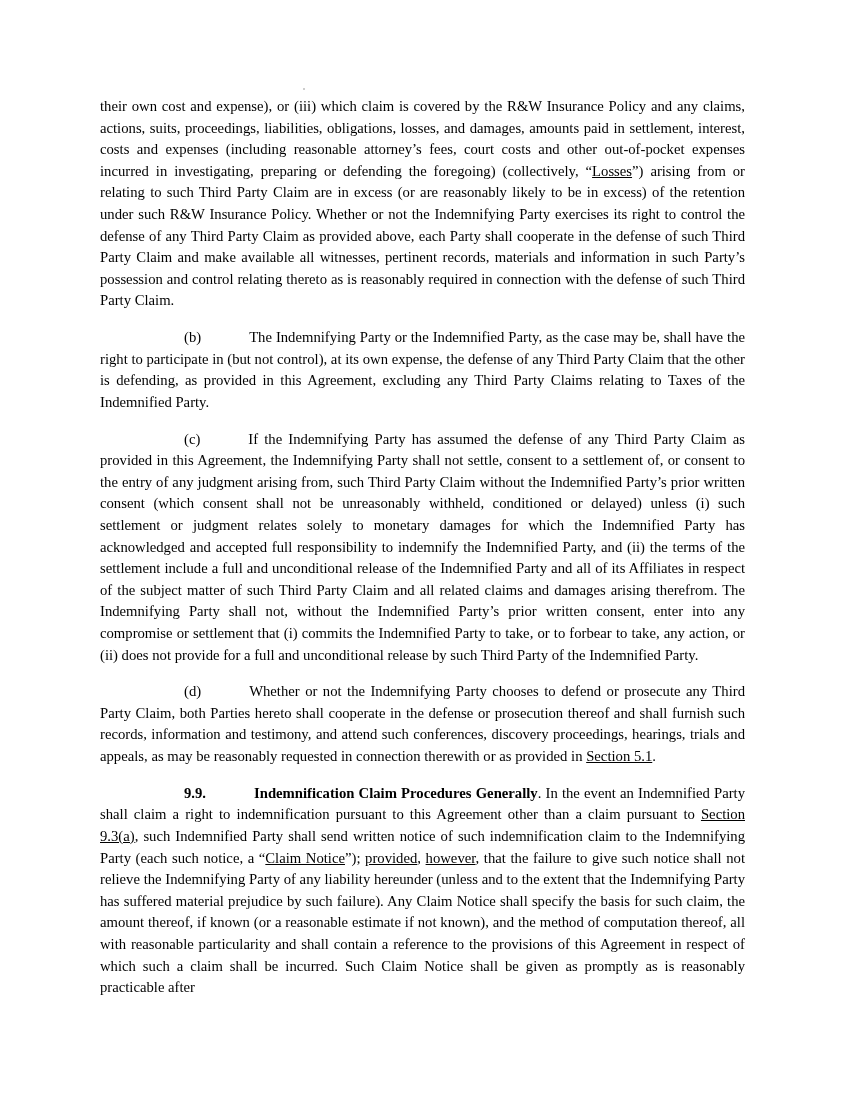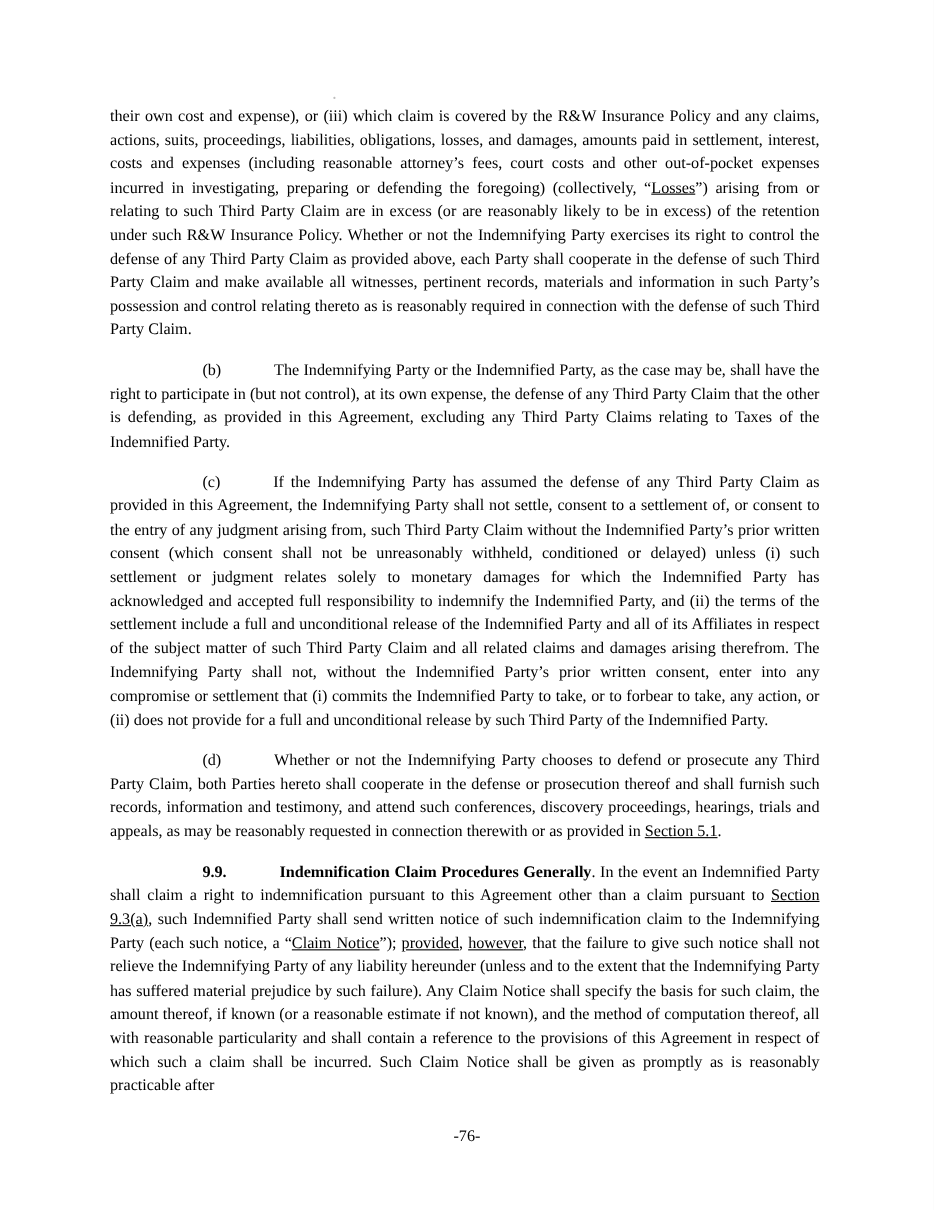--- a/index.html
+++ b/index.html
@@ -82,15 +82,14 @@
     <p class="para"><span class="lead-indent-wide"></span><span>(b)</span><span class="lead-indent"></span><span>The Indemnifying Party or the Indemnified Party, as the case may be, shall have the right to participate in (but not control), at its own expense, the defense of any Third Party Claim that the other is defending, as provided in this Agreement, excluding any Third Party Claims relating to Taxes of the Indemnified Party.</span></p>
 
     <p class="para"><span class="lead-indent-wide"></span><span>(c)</span><span class="lead-indent"></span><span>If the Indemnifying Party has assumed the defense of any Third Party Claim as provided in this Agreement, the Indemnifying Party shall not settle, consent to a settlement of, or consent to the entry of any judgment arising from, such Third Party Claim without the Indemnified Party’s prior written consent (which consent shall not be unreasonably withheld, conditioned or delayed) unless (i) such settlement or judgment relates solely to monetary damages for which the Indemnified Party has acknowledged and accepted full responsibility to indemnify the Indemnified Party, and (ii) the terms of the settlement include a full and unconditional release of the Indemnified Party and all of its Affiliates in respect of the subject matter of such Third Party Claim and all related claims and damages arising therefrom.  The Indemnifying Party shall not, without the Indemnified Party’s prior written consent, enter into any compromise or settlement that (i) commits the Indemnified Party to take, or to forbear to take, any action, or (ii) does not provide for a full and unconditional release by such Third Party of the Indemnified Party.</span></p>
 
     <p class="para"><span class="lead-indent-wide"></span><span>(d)</span><span class="lead-indent"></span><span>Whether or not the Indemnifying Party chooses to defend or prosecute any Third Party Claim, both Parties hereto shall cooperate in the defense or prosecution thereof and shall furnish such records, information and testimony, and attend such conferences, discovery proceedings, hearings, trials and appeals, as may be reasonably requested in connection therewith or as provided in </span><span class="u">Section 5.1</span><span>.</span></p>
 
     <p class="para last"><span class="lead-indent-wide"></span><span class="sec-num">9.9.</span><span class="lead-indent"></span><span class="b">Indemnification Claim Procedures Generally</span><span>.  In the event an Indemnified Party shall claim a right to indemnification pursuant to this Agreement other than a claim pursuant to </span><span class="u">Section 9.3(a)</span><span>, such Indemnified Party shall send written notice of such indemnification claim to the Indemnifying Party (each such notice, a “</span><span class="u">Claim Notice</span><span>”); </span><span class="u">provided</span><span>, </span><span class="u">however</span><span>, that the failure to give such notice shall not relieve the Indemnifying Party of any liability hereunder (unless and to the extent that the Indemnifying Party has suffered material prejudice by such failure).  Any Claim Notice shall specify the basis for such claim, the amount thereof, if known (or a reasonable estimate if not known), and the method of computation thereof, all with reasonable particularity and shall contain a reference to the provisions of this Agreement in respect of which such a claim shall be incurred.  Such Claim Notice shall be given as promptly as is reasonably practicable after</span></p>
 
   </div>
 
-  <div class="page-number">-76-</div>
 
 </div>
 
 </body></html>

